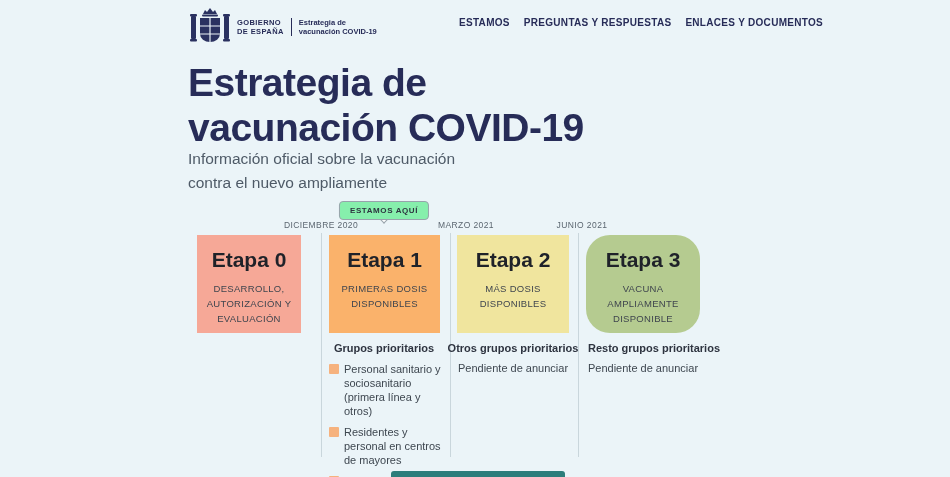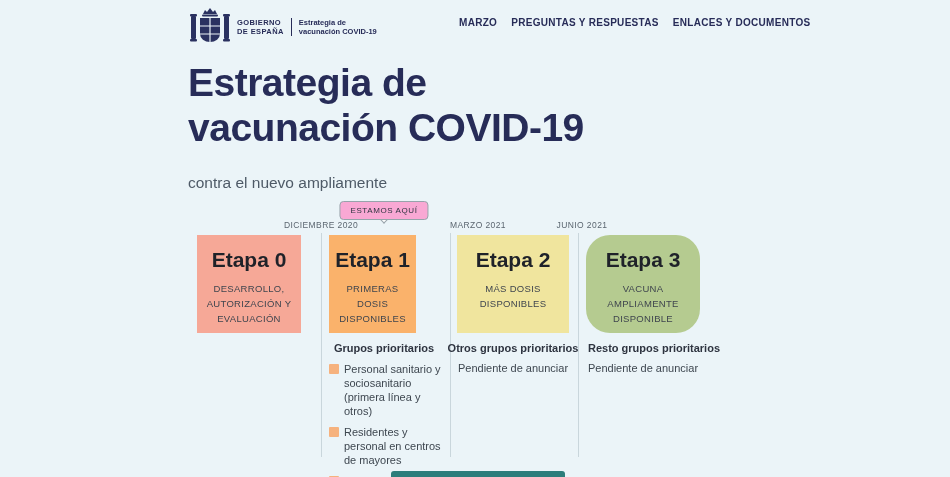--- a/index.html
+++ b/index.html
@@ -36,44 +36,44 @@
     font-size: 39px; font-weight: 800; letter-spacing: -0.5px;
     line-height: 45px; color: #272C58;
   }
   .hero-sub {
     position: absolute; left: 188px; top: 147px;
     font-size: 15.5px; color: #4E5A67; line-height: 24px;
   }
   
   .marker {
     position: absolute; left: 384px; top: 201px; transform: translateX(-50%);
-    background: #f9a8d4; border: 1px solid #97A3AB; border-radius: 4px;
-    padding: 4px 10px; font-size: 8px; font-weight: normal; letter-spacing: 0.6px;
+    background: #86efac; border: 1px solid #97A3AB; border-radius: 4px;
+    padding: 4px 10px; font-size: 8px; font-weight: bold; letter-spacing: 0.6px;
     color: #2E3440; white-space: nowrap; z-index: 3;
   }
   .marker-pointer {
     position: absolute; left: 384px; top: 214px; transform: translateX(-50%) rotate(45deg);
     width: 8px; height: 8px; background: #FDFEFE;
     border-right: 1px solid #97A3AB; border-bottom: 1px solid #97A3AB; z-index: 2;
   }
   
   .date-label {
     position: absolute; top: 220px; transform: translateX(-50%);
     font-size: 8.5px; letter-spacing: 0.4px; color: #5B6670; white-space: nowrap;
   }
   .date-0 { left: 321px; }
-  .date-1 { left: 478px; }
+  .date-1 { left: 466px; }
   .date-2 { left: 582px; }
   
   .vdivider { position: absolute; top: 233px; width: 1px; height: 224px; background: #C9D6DC; }
   .vd-0 { left: 321px; } .vd-1 { left: 450px; } .vd-2 { left: 578px; }
   
   .card { position: absolute; top: 235px; height: 98px; text-align: center; padding-top: 13px; }
   .card-0 { left: 197px; width: 104px; background: #F6A897; }
-  .card-1 { left: 329px; width: 87px; background: #FAB26B; }
+  .card-1 { left: 329px; width: 111px; background: #FAB26B; }
   .card-2 { left: 457px; width: 112px; background: #F0E59E; }
   .card-3 { left: 586px; width: 114px; background: #B5CB90; border-radius: 24px; }
   .card-title { font-size: 21px; font-weight: bold; color: #1F2229; margin-bottom: 9px; }
   .card-desc {
     font-size: 9.5px; color: #3F454E; letter-spacing: 0.3px;
     line-height: 15px; padding: 0 9px; text-transform: uppercase;
   }
   
   .group-heading {
     position: absolute; top: 342px; transform: translateX(-50%);
@@ -128,32 +128,32 @@
         <div>GOBIERNO</div>
         <div>DE ESPAÑA</div>
       </div>
       <div class="site-name">
         <div>Estrategia de</div>
         <div>vacunación COVID-19</div>
       </div>
     </div>
   </div>
   <nav class="nav">
-    <a href="#">MARZO</a>
+    <a href="#">ESTAMOS</a>
     <a href="#">PREGUNTAS Y RESPUESTAS</a>
     <a href="#">ENLACES Y DOCUMENTOS</a>
   </nav>
 </div>
 
 <h1 class="hero-title">
   <div>Estrategia de</div>
   <div>vacunación COVID-19</div>
 </h1>
 <p class="hero-sub">
-  <br>
+  <span>Información oficial sobre la vacunación</span><br>
   <span>contra el nuevo ampliamente</span>
 </p>
 
 <div class="marker">ESTAMOS AQUÍ</div>
 <div class="marker-pointer"></div>
 
 <div class="date-label date-0">DICIEMBRE 2020</div>
 <div class="date-label date-1">MARZO 2021</div>
 <div class="date-label date-2">JUNIO 2021</div>
 

